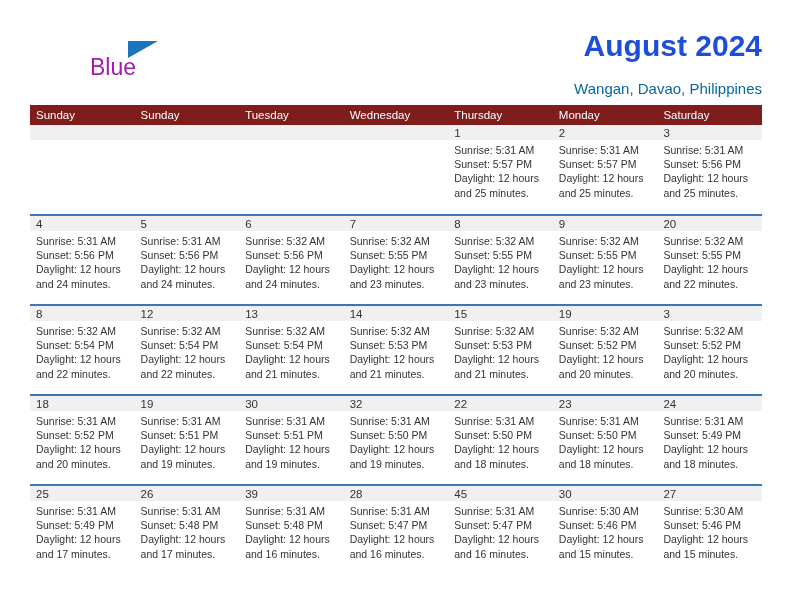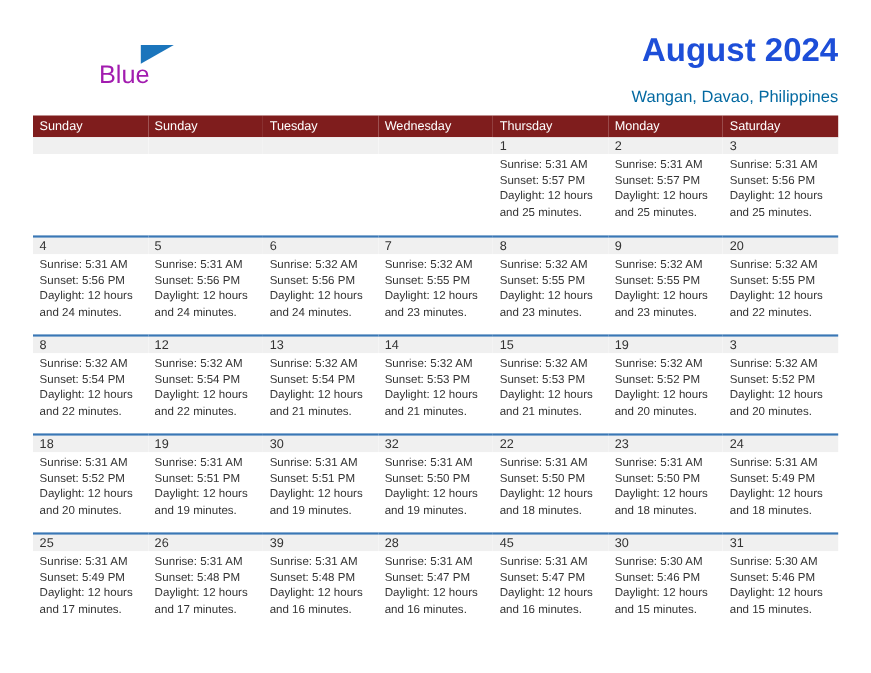--- a/index.html
+++ b/index.html
@@ -540,21 +540,21 @@
               <div class="details">
                 <div>Sunrise: 5:30 AM</div>
                 <div>Sunset: 5:46 PM</div>
                 <div>Daylight: 12 hours</div>
                 <div>and 15 minutes.</div>
               </div>
             </div>
           </td>
           <td>
             <div class="cell-inner">
-              <div class="daynum">31</div>
+              <div class="daynum">27</div>
               <div class="details">
                 <div>Sunrise: 5:30 AM</div>
                 <div>Sunset: 5:46 PM</div>
                 <div>Daylight: 12 hours</div>
                 <div>and 15 minutes.</div>
               </div>
             </div>
           </td>
         </tr>
       </tbody>

